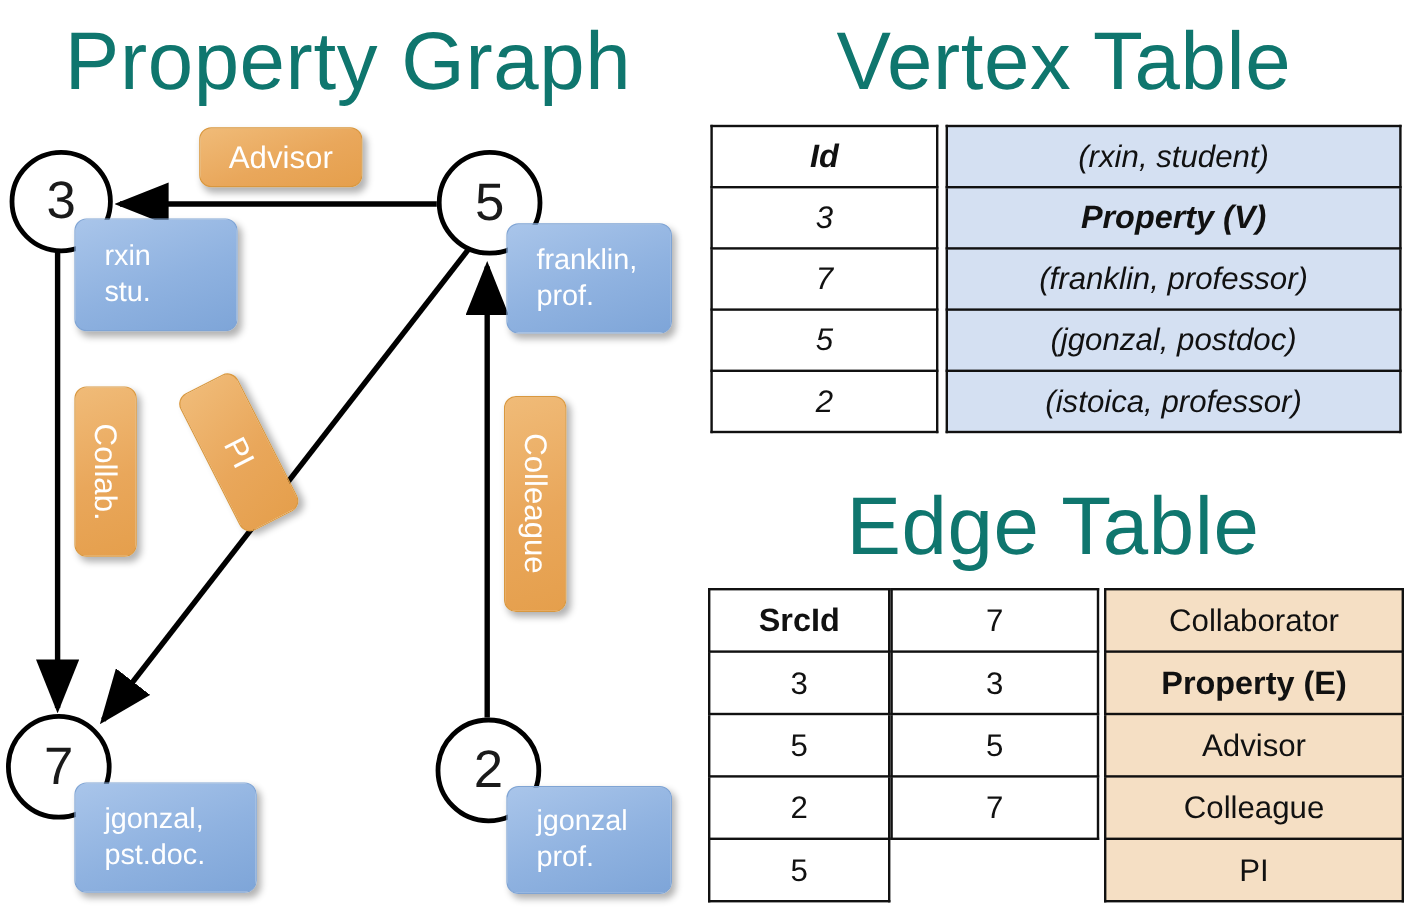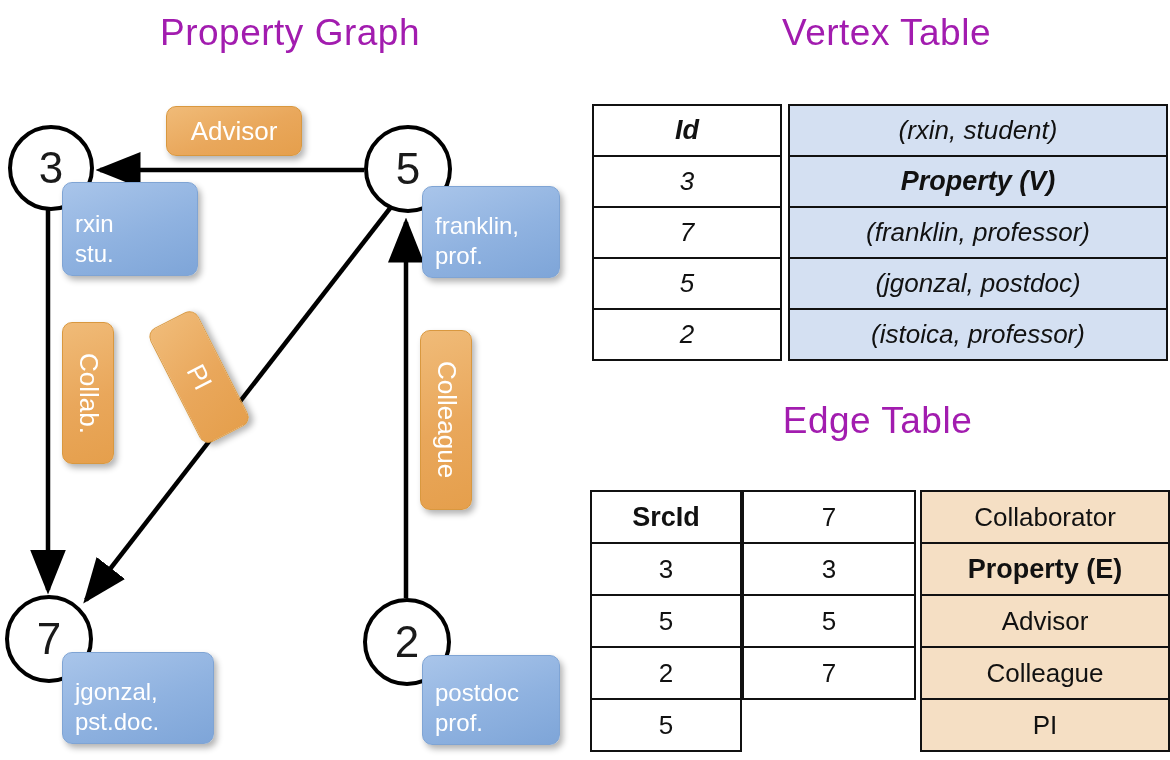--- a/index.html
+++ b/index.html
@@ -13,23 +13,23 @@
     position: relative;
     overflow: hidden;
     font-family: "Liberation Sans", sans-serif;
     color: #111111;
   }
 
   
   .page-title {
     position: absolute;
     font-weight: 300;
-    font-size: 37px;
+    font-size: 68px;
     letter-spacing: 0.5px;
-    color: #a21caf;
+    color: #0f766e;
     white-space: nowrap;
     text-align: center;
   }
   #title-property-graph { left: 0; top: 12px; width: 580px; }
   #title-vertex-table   { left: 594px; top: 12px; width: 585px; }
   #title-edge-table     { left: 585px; top: 400px; width: 585px; }
 
   
   #graph-panel {
     position: absolute;
@@ -53,22 +53,22 @@
     z-index: 4;
   }
 
   .prop-box {
     position: absolute;
     border-radius: 10px;
     box-sizing: border-box;
     color: #fff;
     display: flex;
     flex-direction: column;
-    justify-content: flex-end;
-    padding: 6px 12px;
+    justify-content: center;
+    padding: 6px 24px;
     font-size: 24px;
     line-height: 1.25;
     box-shadow: 3px 4px 6px rgba(0,0,0,0.30);
     z-index: 5;
   }
   .prop-box.blue {
     background: linear-gradient(160deg, #a9c5ea 0%, #8fb2e0 55%, #7ea5d8 100%);
     border: 1px solid #7fa4d4;
   }
   .prop-box .line { white-space: nowrap; }
@@ -170,21 +170,21 @@
   </div>
   <div class="prop-box blue" style="left:62px; top:652px; width:152px; height:92px;">
     <span class="line">jgonzal,</span>
     <span class="line">pst.doc.</span>
   </div>
 
   <div class="node-circle" style="left:363px; top:598px; width:88px; height:88px;">
     <span>2</span>
   </div>
   <div class="prop-box blue" style="left:422px; top:655px; width:138px; height:90px;">
-    <span class="line">postdoc</span>
+    <span class="line">jgonzal</span>
     <span class="line">prof.</span>
   </div>
 
   <div class="edge-label" style="left:166px; top:106px; width:136px; height:50px;">
     <span class="htext">Advisor</span>
   </div>
 
   <div class="edge-label" style="left:62px; top:322px; width:52px; height:142px;">
     <span class="vtext">Collab.</span>
   </div>

